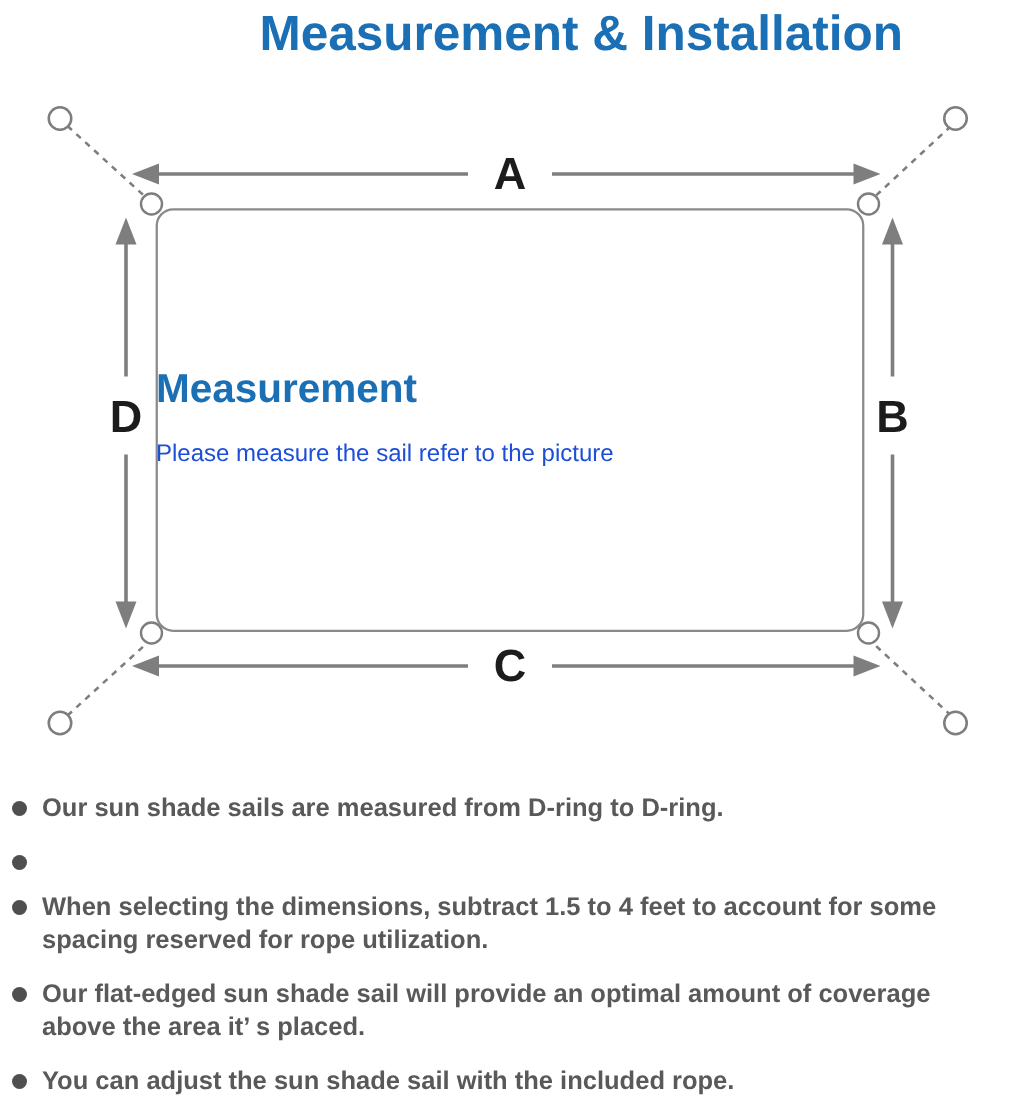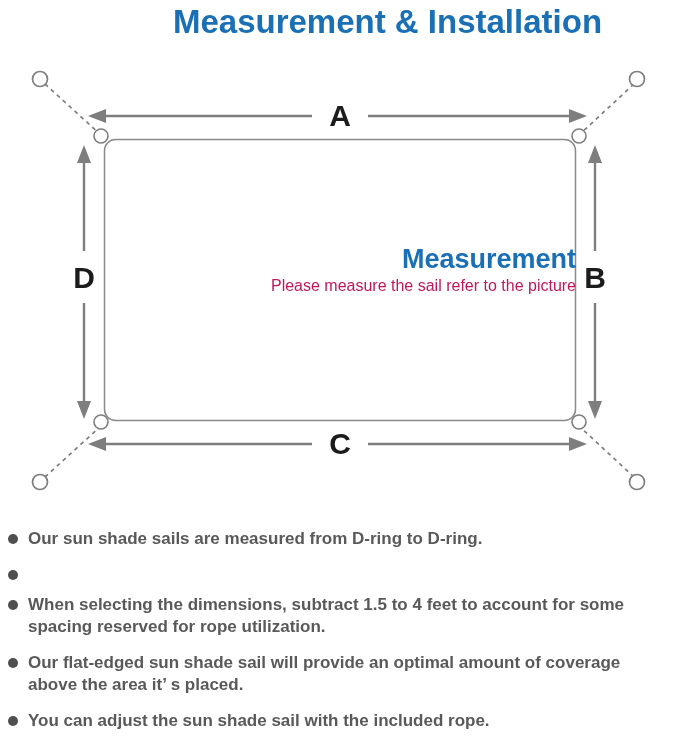--- a/index.html
+++ b/index.html
@@ -34,34 +34,34 @@
   .diagram-svg {
     position: absolute;
     top: 58px;
     left: 0;
   }
   .center-text {
     position: absolute;
     top: 244px;
     left: 104px;
     width: 472px;
-    text-align: right;
+    text-align: left;
     pointer-events: none;
   }
   .center-title {
     font-size: 27px;
     font-weight: bold;
     color: #1a6fb5;
     margin: 0;
     line-height: 30px;
   }
   .center-subtitle {
     font-size: 16px;
-    color: #be185d;
-    margin: 2px 0 0 0;
+    color: #1d4ed8;
+    margin: 19px 0 0 0;
     line-height: 19px;
   }
   .notes {
     position: absolute;
     top: 528px;
     left: 8px;
     width: 663px;
   }
   .note-item {
     display: flex;

